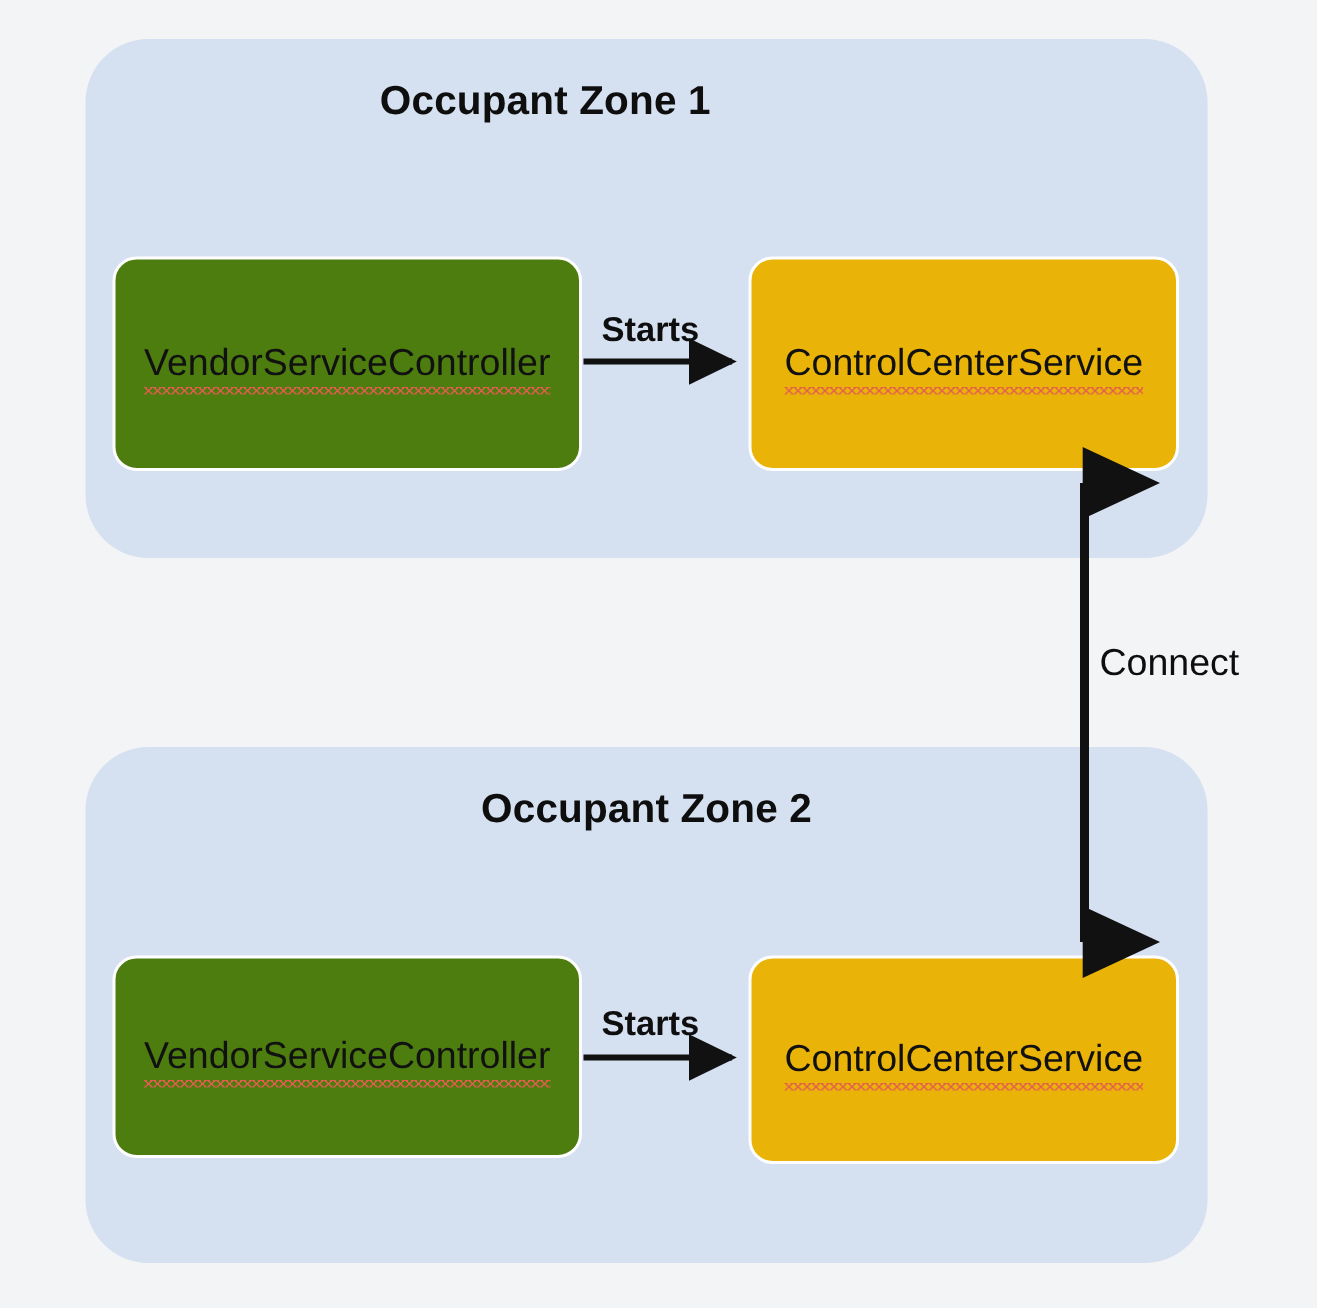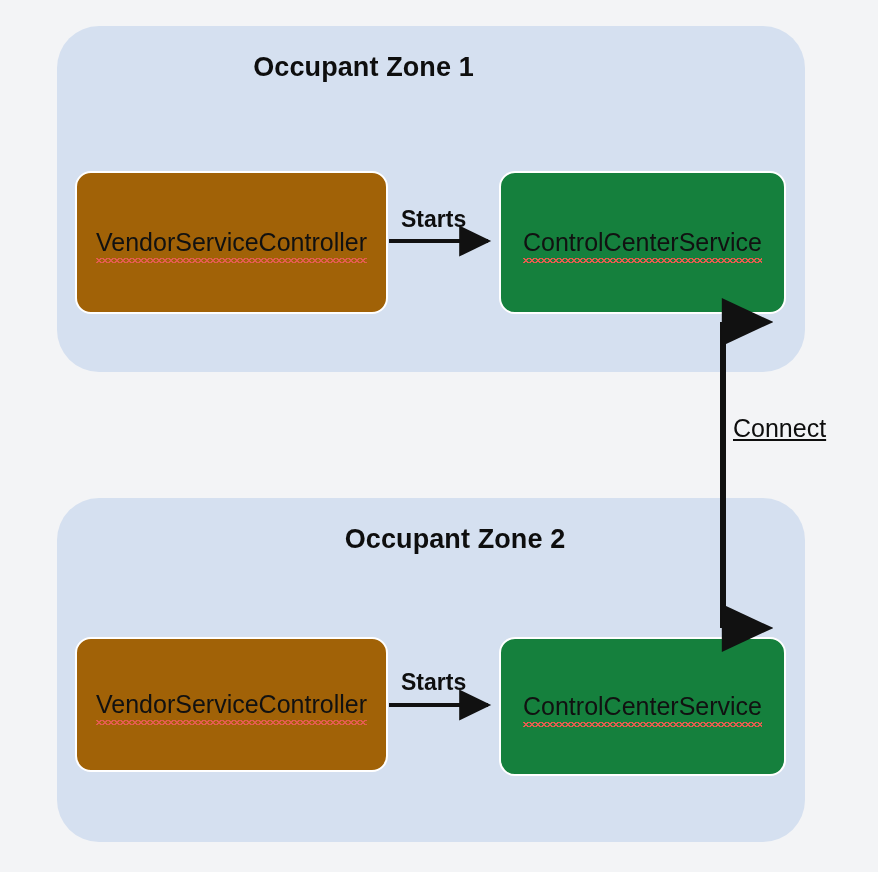--- a/index.html
+++ b/index.html
@@ -37,24 +37,24 @@
   .node {
     position: absolute;
     box-sizing: border-box;
     border-radius: 16px;
     border: 2px solid #ffffff;
     display: flex;
     align-items: center;
     justify-content: center;
   }
   .node-purple {
-    background: #a16207;
+    background: #4d7c0f;
   }
   .node-green {
-    background: #15803d;
+    background: #eab308;
   }
   .node-label {
     font-size: 25px;
     color: #111111;
     white-space: nowrap;
     position: relative;
     line-height: 1.1;
   }
   .squiggle {
     position: absolute;
@@ -112,39 +112,39 @@
     <div class="node-label">
       <span>ControlCenterService</span>
       <span class="squiggle"></span>
     </div>
   </div>
 
   <div class="edge-label" style="left:401px; top:195px;">Starts</div>
 
   <div class="zone" style="left:57px; top:498px; width:748px; height:344px;"></div>
 
-  <div class="zone-title" style="left:57px; width:748px; top:524px;margin-left:24px;">Occupant Zone 2</div>
+  <div class="zone-title" style="left:57px; width:748px; top:524px;">Occupant Zone 2</div>
 
   <div class="node node-purple" style="left:75px; top:637px; width:313px; height:135px;">
     <div class="node-label">
       <span>VendorServiceController</span>
       <span class="squiggle"></span>
     </div>
   </div>
 
   <div class="node node-green" style="left:499px; top:637px; width:287px; height:139px;">
     <div class="node-label">
       <span>ControlCenterService</span>
       <span class="squiggle"></span>
     </div>
   </div>
 
   <div class="edge-label" style="left:401px; top:658px;">Starts</div>
 
-  <div class="edge-label-plain" style="left:733px; top:414px;text-decoration:underline;">Connect</div>
+  <div class="edge-label-plain" style="left:733px; top:428px;">Connect</div>
 
   <svg class="arrows" viewBox="0 0 878 872">
     <defs>
       <marker id="ah" markerWidth="9" markerHeight="9" refX="7.2" refY="4.5" orient="auto" markerUnits="strokeWidth">
         <path d="M0,0.6 L8,4.5 L0,8.4 z" fill="#111111"></path>
       </marker>
       <marker id="ah-up" markerWidth="8" markerHeight="9" refX="4" refY="8.4" orient="auto" markerUnits="strokeWidth">
         <path d="M4,0 L8,8.6 L0,8.6 z" fill="#111111"></path>
       </marker>
       <marker id="ah-dn" markerWidth="8" markerHeight="9" refX="4" refY="8.4" orient="auto" markerUnits="strokeWidth">

